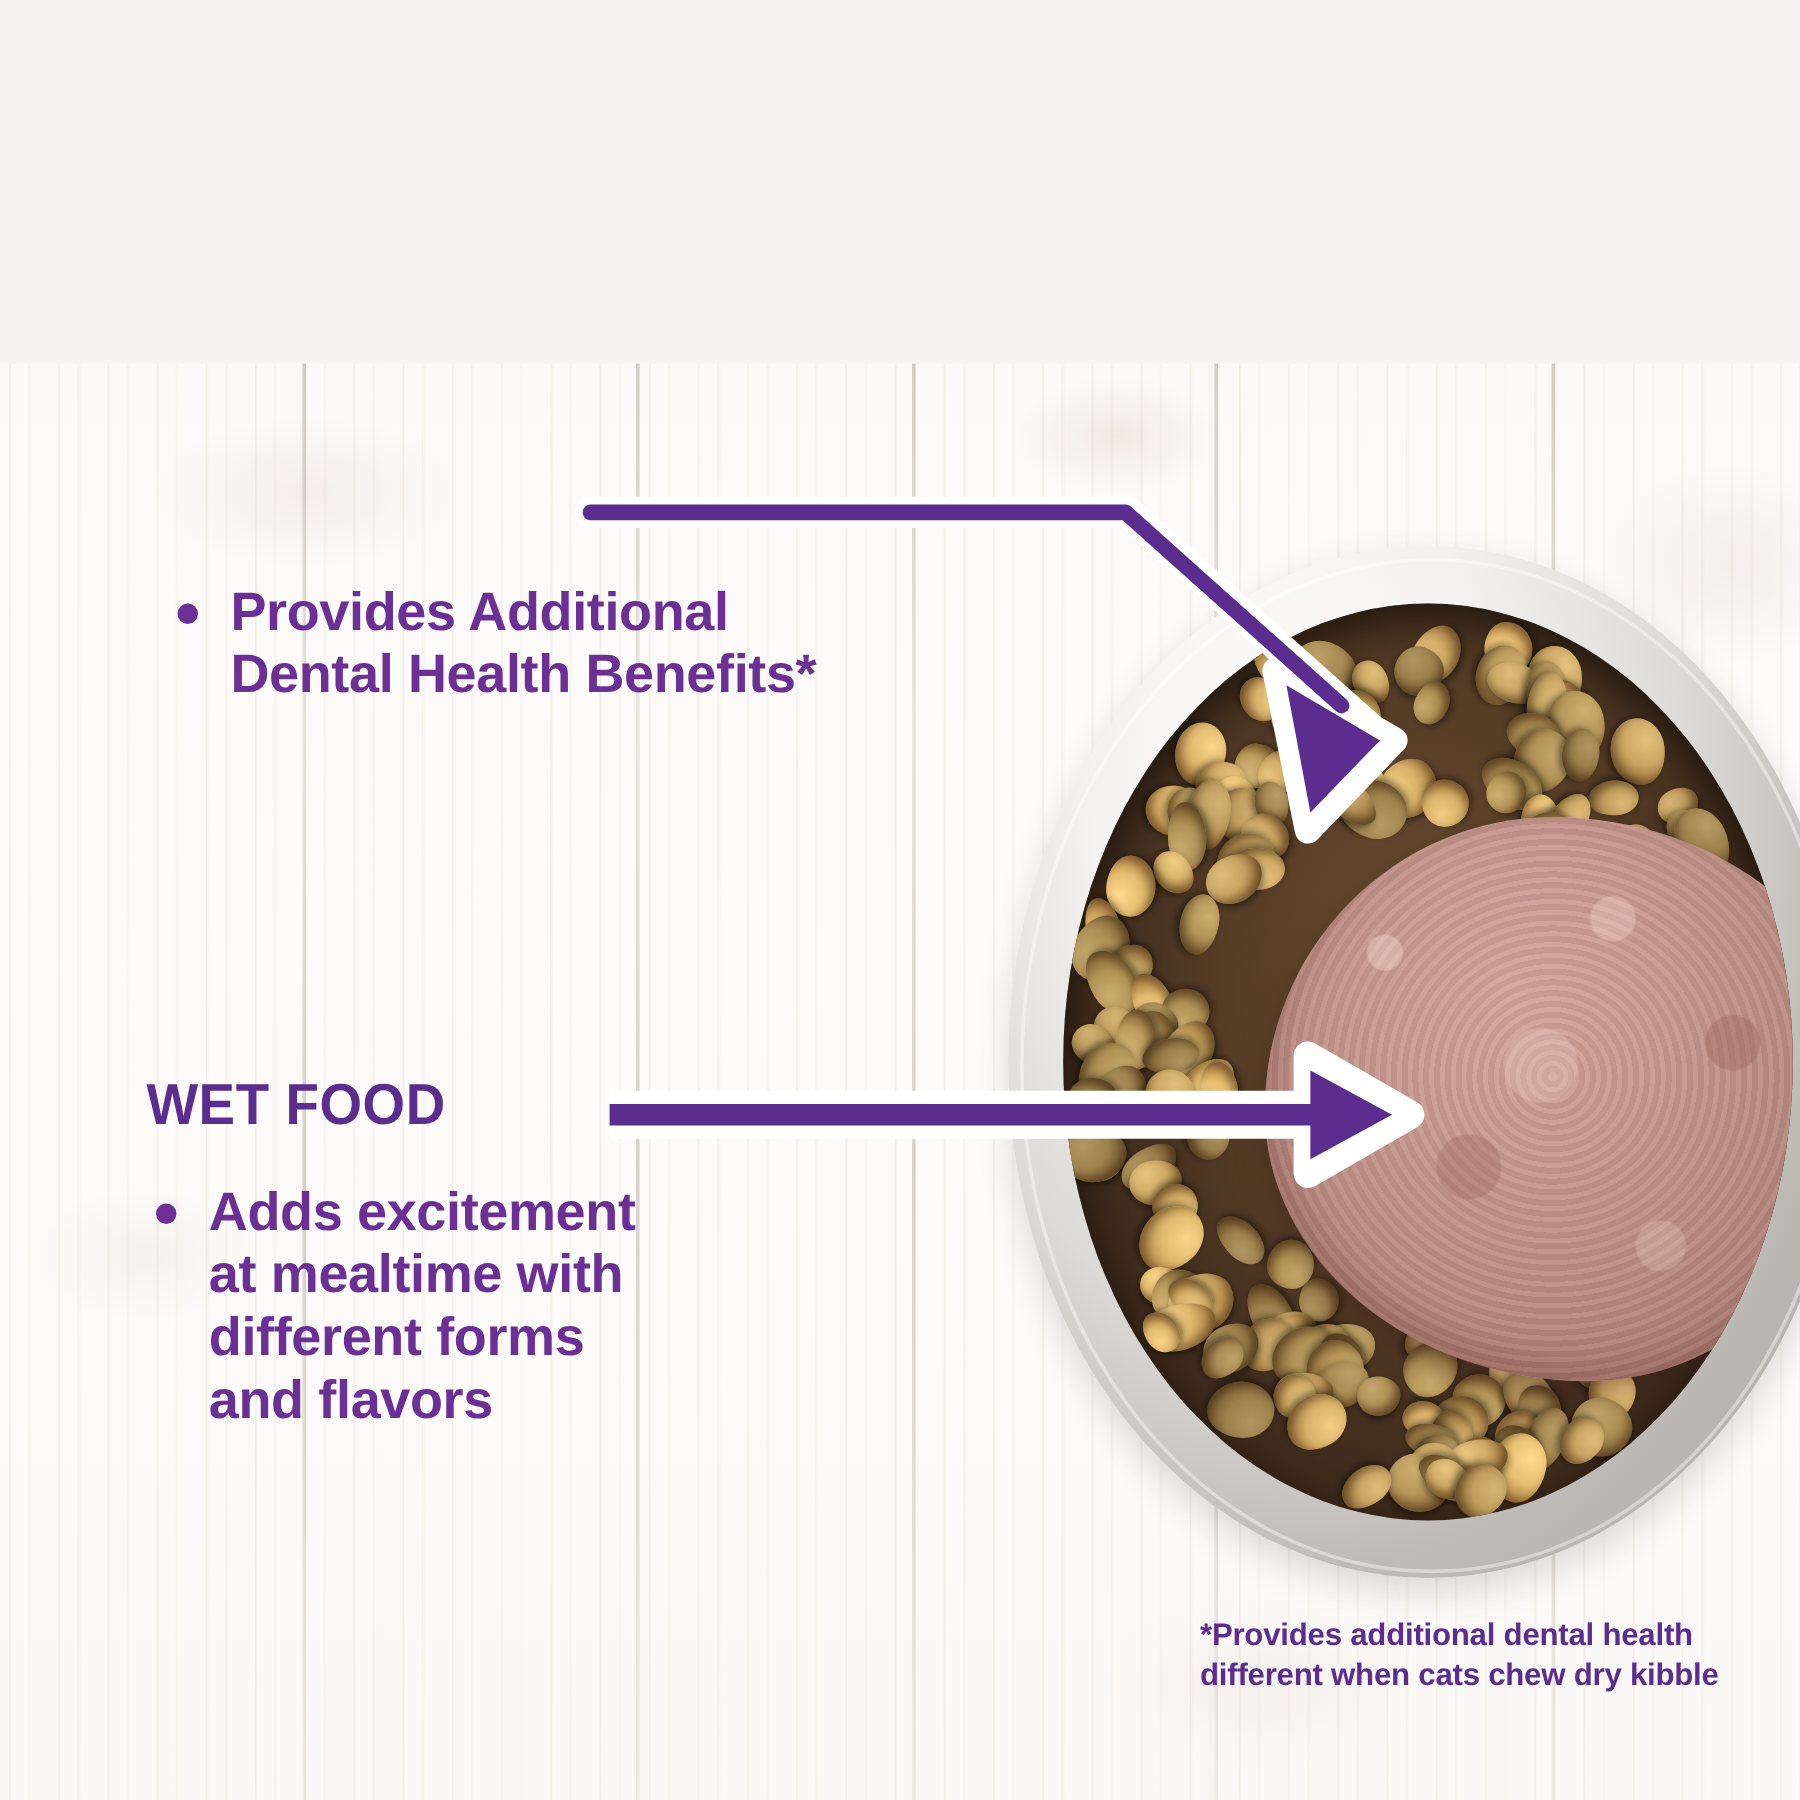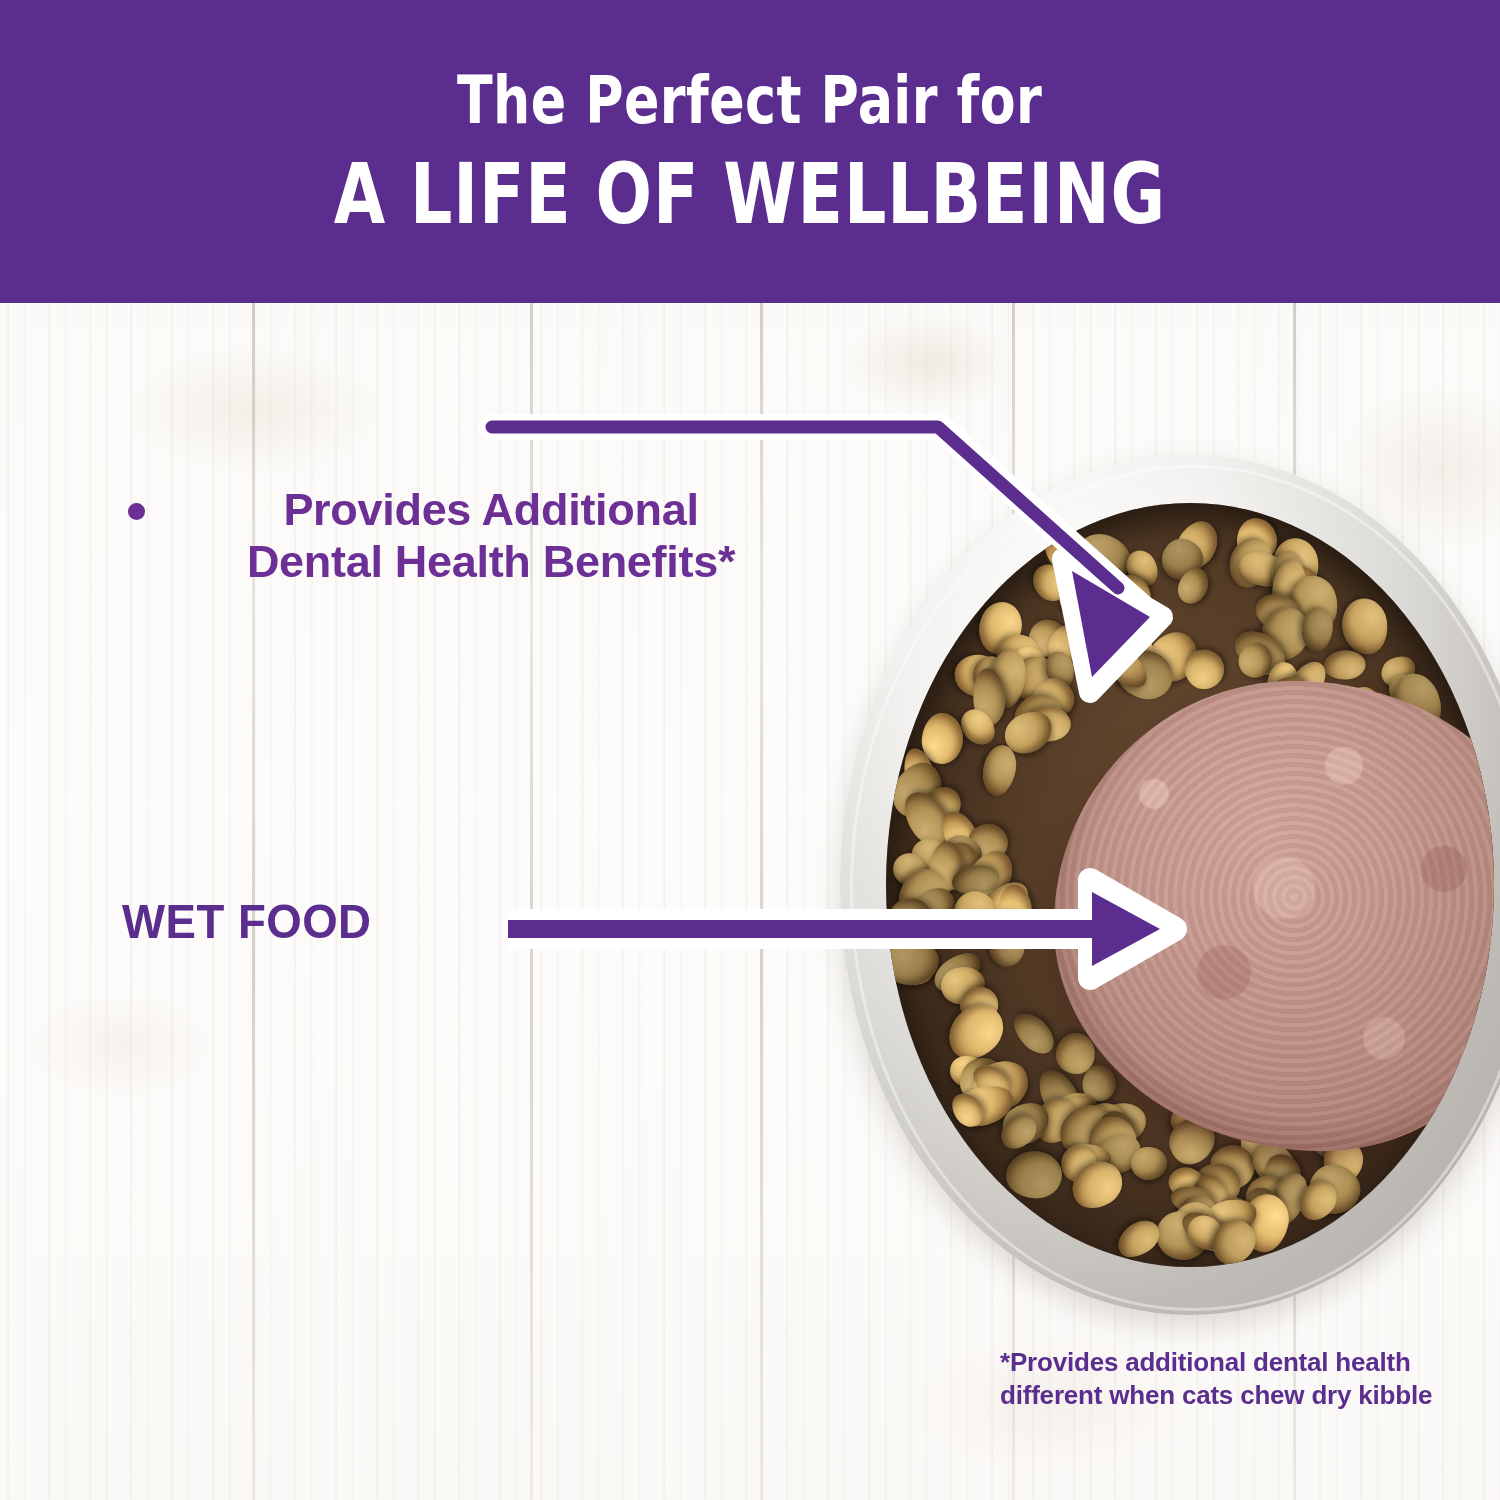--- a/index.html
+++ b/index.html
@@ -129,21 +129,21 @@
     position: absolute;
     left: 8px;
     top: 19px;
     width: 17px;
     height: 17px;
     border-radius: 50%;
     background: #6B2F95;
   }
 
   #dry-head  { position: absolute; left: 122px; top: 398px; }
-  #dry-list  { position: absolute; left: 120px; top: 484px; width: 690px; text-align: center; }
+  #dry-list  { position: absolute; left: 140px; top: 484px; width: 690px; }
   #wet-head  { position: absolute; left: 122px; top: 898px; }
   #wet-list  { position: absolute; left: 122px; top: 984px; width: 620px; }
 
   
   .arrows {
     position: absolute;
     left: 0; top: 0;
     width: 1500px; height: 1500px;
     pointer-events: none;
   }
@@ -247,24 +247,20 @@
 
 <div id="poster">
 
   <div class="wood"></div>
   <div class="seam s1"></div>
   <div class="seam s2"></div>
   <div class="seam s3"></div>
   <div class="seam s4"></div>
   <div class="seam s5"></div>
 
-  <div class="header">
-    <div class="line1">The Perfect Pair for</div>
-    <div class="line2">A LIFE OF WELLBEING</div>
-  </div>
 
   <div class="bowl-wrap">
     <div class="bowl">
       <div class="bowl-well">
         <div class="kibble" id="kibble-field">
             <div class="k" style="left: 349.1px; top: 17.4px; width: 44.1px; height: 40.3px; transform: rotate(266.5deg); filter: brightness(1.2);"></div>
             <div class="k" style="left: 286.1px; top: 23.4px; width: 50.1px; height: 38.3px; transform: rotate(301deg); filter: brightness(1.08);"></div>
             <div class="k" style="left: 189.1px; top: 32.2px; width: 56.2px; height: 48px; transform: rotate(20.6deg); filter: brightness(0.87);"></div>
             <div class="k" style="left: 275.5px; top: 36.2px; width: 40.9px; height: 40.8px; transform: rotate(17.8deg); filter: brightness(0.81);"></div>
             <div class="k" style="left: 154.1px; top: 39.1px; width: 58.8px; height: 34px; transform: rotate(224.8deg); filter: brightness(1.15);"></div>
@@ -454,20 +450,24 @@
 
   <ul class="bullets" id="dry-list">
     <li class="bullet">Provides Additional
 Dental Health Benefits*</li>
   </ul>
 
   <div id="wet-head">
     <div class="section-head">WET FOOD</div>
   </div>
   <ul class="bullets" id="wet-list">
+    <li class="bullet">Adds excitement
+at mealtime with
+different forms
+and flavors</li>
   </ul>
 
   <svg class="arrows" viewBox="0 0 1500 1500">
 
     <g>
       <path d="M 492 427 L 940 427 L 1145 610" fill="none" stroke="#FFFFFF" stroke-width="26" stroke-linecap="round" stroke-linejoin="round"></path>
       <path d="M 1063 559 L 1162 617 L 1090 692 Z" fill="#FFFFFF" stroke="#FFFFFF" stroke-width="22" stroke-linejoin="round"></path>
       <path d="M 492 427 L 938 427 L 1118 588" fill="none" stroke="#5B2D8E" stroke-width="13" stroke-linecap="round" stroke-linejoin="round"></path>
       <path d="M 1072 571 L 1150 617 L 1092 677 Z" fill="#5B2D8E"></path>
     </g>

